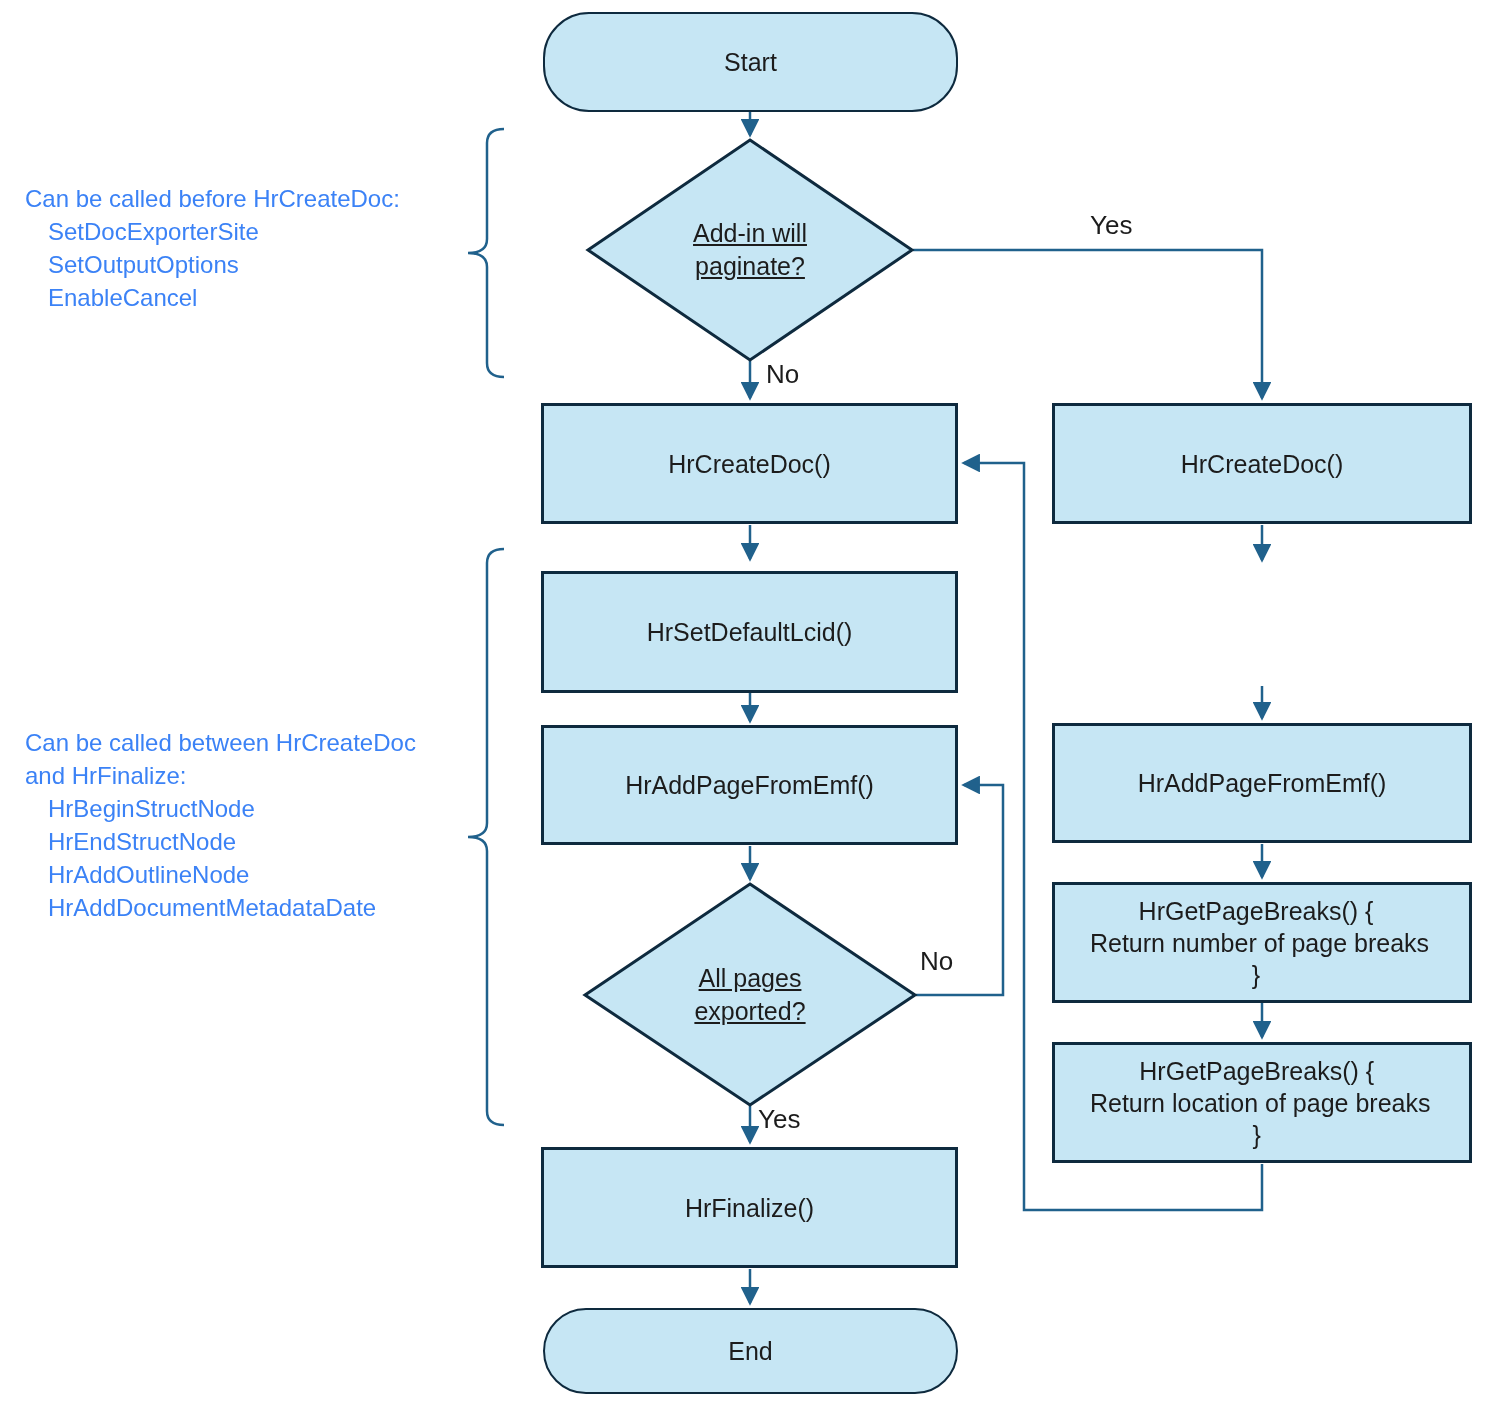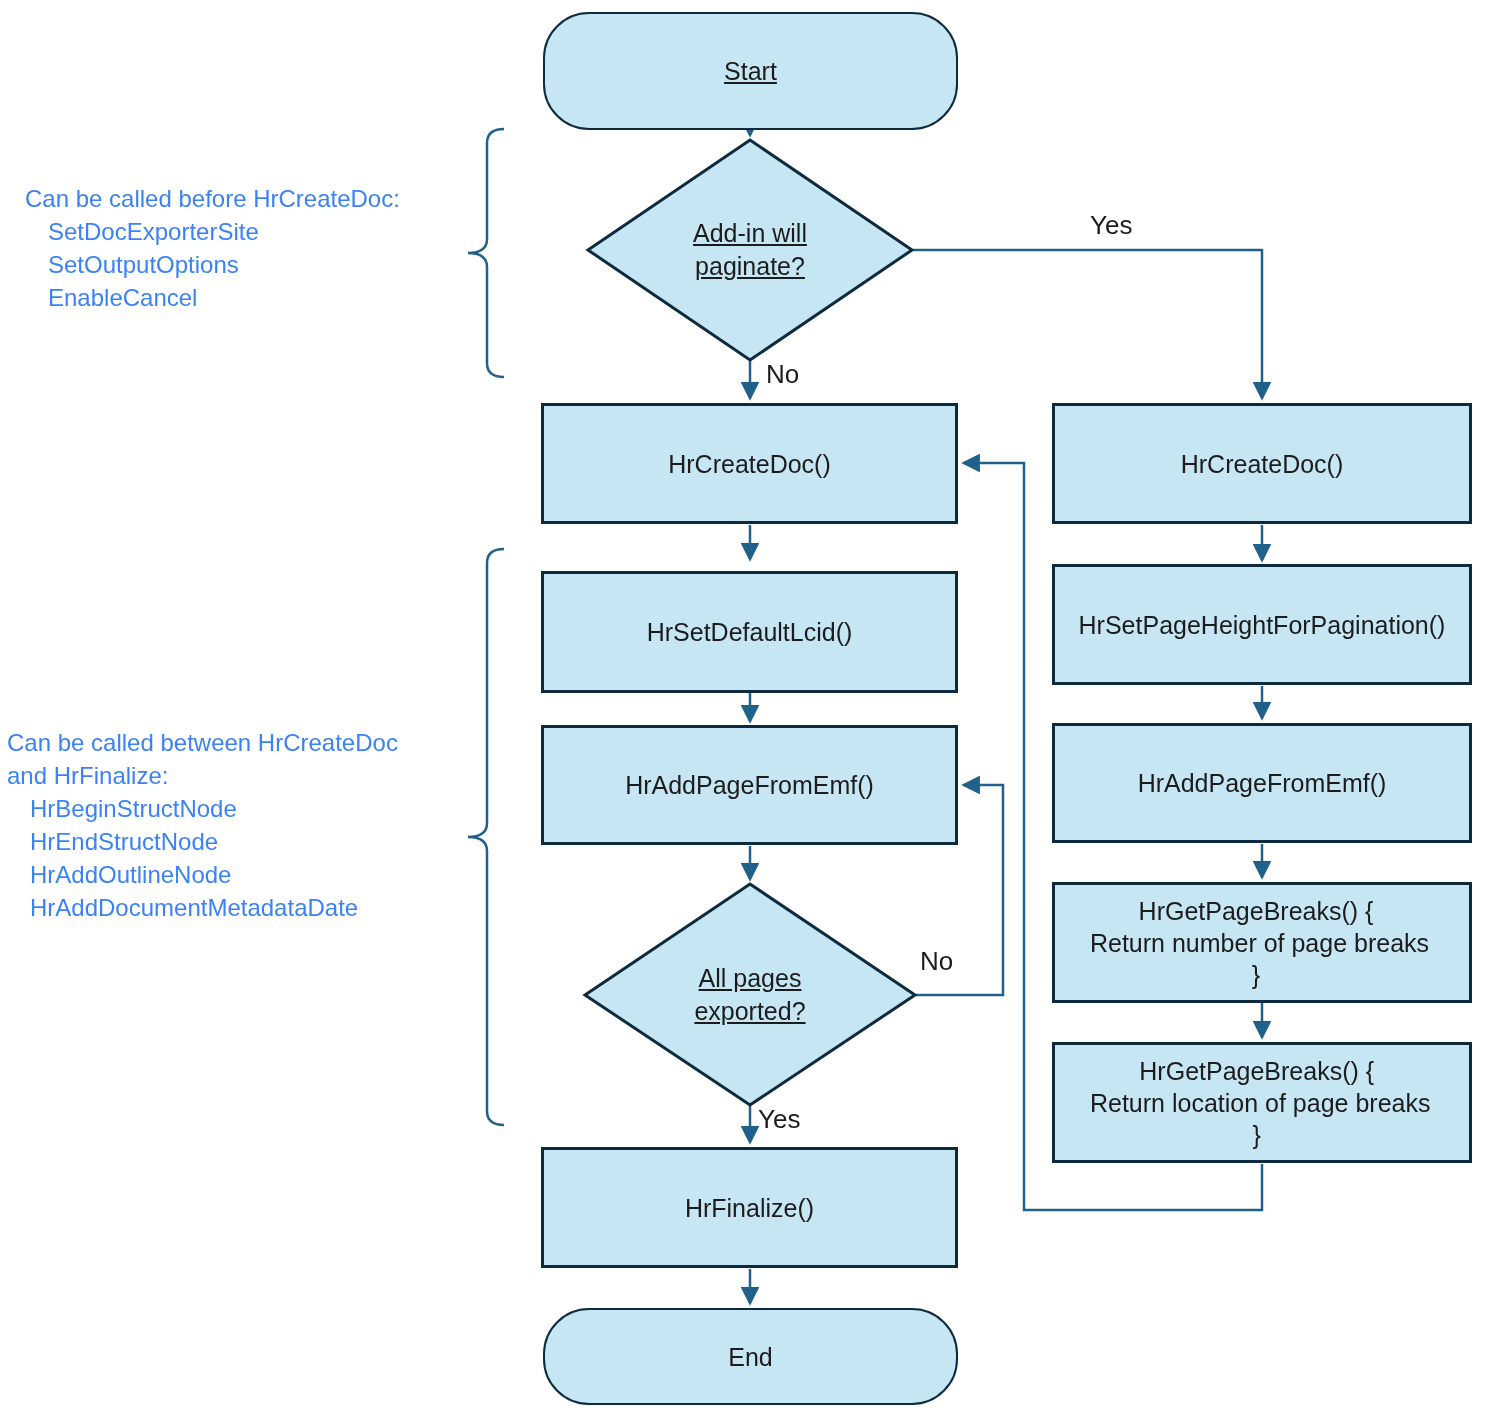--- a/index.html
+++ b/index.html
@@ -59,56 +59,55 @@
     <path class="edge" d="M1262 1003 L1262 1037" marker-end="url(#arrowhead)"></path>
     <path class="edge" d="M1262 1164 L1262 1210 L1024 1210 L1024 463 L964 463" marker-end="url(#arrowhead)"></path>
 
     <path class="brace" d="M504 129 Q487 129 487 143 L487 239 Q487 253 468 253 Q487 253 487 267 L487 363 Q487 377 504 377"></path>
     <path class="brace" d="M504 549 Q487 549 487 563 L487 823 Q487 837 468 837 Q487 837 487 851 L487 1111 Q487 1125 504 1125"></path>
 
     <polygon class="diamond" points="750,140 912,250 750,360 588,250"></polygon>
     <polygon class="diamond" points="750,884 915,995 750,1105 585,995"></polygon>
   </svg>
 
-  <div class="node terminal" style="left:543px;top:12px;width:415px;height:118px;text-decoration:underline;">Start</div>
-  <div class="node terminal" style="left:543px;top:1308px;width:415px;height:97px;">End</div>
+  <div class="node terminal" style="left:543px;top:12px;width:415px;height:100px;">Start</div>
+  <div class="node terminal" style="left:543px;top:1308px;width:415px;height:86px;">End</div>
 
   <div class="diamond-label" style="left:588px;top:140px;width:324px;height:220px;">Add-in will
 paginate?</div>
   <div class="diamond-label" style="left:585px;top:884px;width:330px;height:221px;">All pages
 exported?</div>
 
   <div class="node process" style="left:541px;top:403px;width:417px;height:121px;">HrCreateDoc()</div>
   <div class="node process" style="left:541px;top:571px;width:417px;height:122px;">HrSetDefaultLcid()</div>
   <div class="node process" style="left:541px;top:725px;width:417px;height:120px;">HrAddPageFromEmf()</div>
   <div class="node process" style="left:541px;top:1147px;width:417px;height:121px;">HrFinalize()</div>
 
   <div class="node process" style="left:1052px;top:403px;width:420px;height:121px;">HrCreateDoc()</div>
-  <div class="node process" style="left:1052px;top:564px;width:420px;height:121px;">HrSetPageHeightForPagination()</div>
   <div class="node process" style="left:1052px;top:723px;width:420px;height:120px;">HrAddPageFromEmf()</div>
   <div class="node process left-text" style="left:1052px;top:882px;width:420px;height:121px;">HrGetPageBreaks() {
  Return number of page breaks
 }</div>
   <div class="node process left-text" style="left:1052px;top:1042px;width:420px;height:121px;">HrGetPageBreaks() {
  Return location of page breaks
 }</div>
 
   <div class="edge-label" style="left:1090px;top:210px;">Yes</div>
   <div class="edge-label" style="left:766px;top:359px;">No</div>
   <div class="edge-label" style="left:920px;top:946px;">No</div>
   <div class="edge-label" style="left:758px;top:1104px;">Yes</div>
 
   <div class="annotation" style="left:25px;top:182px;width:455px;">
     <div class="ann-title">Can be called before HrCreateDoc:</div>
     <div class="ann-item">SetDocExporterSite</div>
     <div class="ann-item">SetOutputOptions</div>
     <div class="ann-item">EnableCancel</div>
   </div>
 
-  <div class="annotation" style="left:7px;top:726px;width:465px;">
+  <div class="annotation" style="left:25px;top:726px;width:465px;">
     <div class="ann-title">Can be called between HrCreateDoc
 and HrFinalize:</div>
     <div class="ann-item">HrBeginStructNode</div>
     <div class="ann-item">HrEndStructNode</div>
     <div class="ann-item">HrAddOutlineNode</div>
     <div class="ann-item">HrAddDocumentMetadataDate</div>
   </div>
 
 </div>
 

